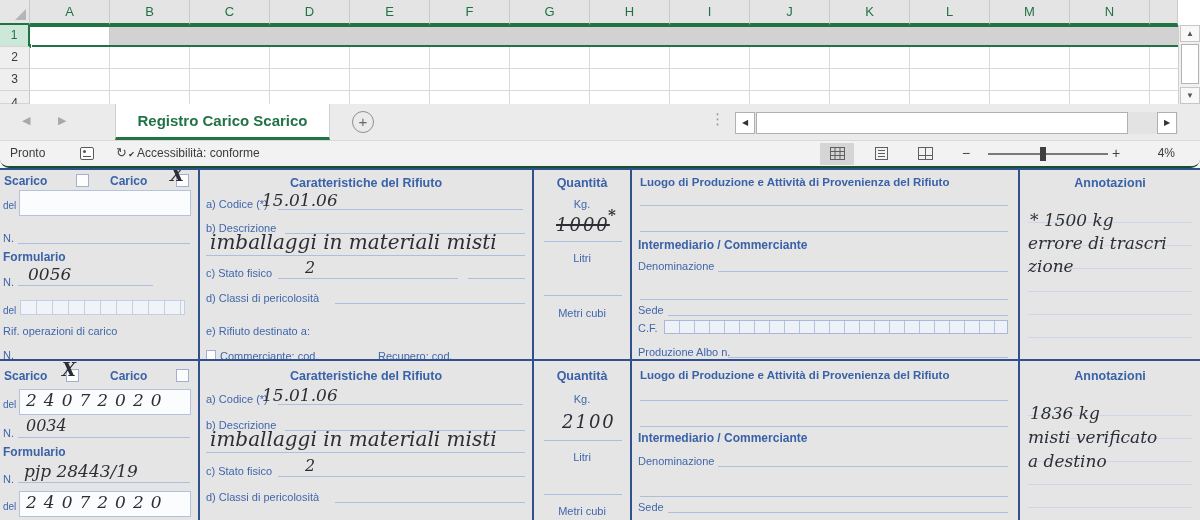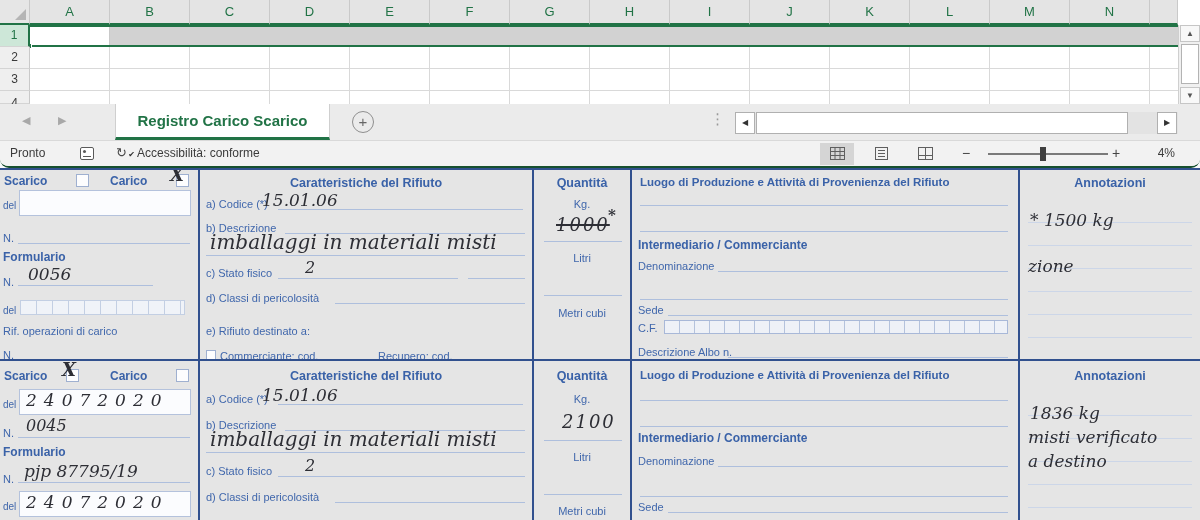--- a/index.html
+++ b/index.html
@@ -273,48 +273,49 @@
     <div class="line" style="left:640px; top:22px; width:368px; height:14px"></div>
     <div class="line" style="left:640px; top:48px; width:368px; height:14px"></div>
     <span class="lbl bold" style="left:638px; top:68px">Intermediario / Commerciante</span>
     <span class="lbl" style="left:638px; top:90px">Denominazione</span>
     <div class="line" style="left:718px; top:88px; width:290px; height:14px"></div>
     <div class="line" style="left:640px; top:116px; width:368px; height:14px"></div>
     <span class="lbl" style="left:638px; top:134px">Sede</span>
     <div class="line" style="left:668px; top:132px; width:340px; height:14px"></div>
     <span class="lbl" style="left:638px; top:152px">C.F.</span>
     <div class="cfbox" style="left:664px; top:150px; width:344px"></div>
-    <span class="lbl" style="left:638px; top:176px">Descrizione Albo n.</span>
+    <span class="lbl" style="left:638px; top:176px">Produzione Albo n.</span>
     <div class="line" style="left:728px; top:174px; width:280px; height:14px"></div>
 
     <div class="hdr" style="left:1020px; top:6px; width:180px">Annotazioni</div>
     <div class="ruled" style="left:1028px; top:30px; width:164px; height:155px"></div>
     <span class="hw" style="left:1030px; top:40px; font-size:17px">* 1500 kg</span>
+    <span class="hw" style="left:1028px; top:63px; font-size:17px">errore di trascri</span>
     <span class="hw" style="left:1028px; top:86px; font-size:17px">zione</span>
   </div>
 
   <div class="rec rec2">
 
     <span class="lbl bold" style="left:4px; top:8px">Scarico</span>
     <span class="cb" style="left:66px; top:8px"></span>
     <span class="hw" style="left:62px; top:-2px; font-size:18px; font-weight:bold">X</span>
     <span class="lbl bold" style="left:110px; top:8px">Carico</span>
     <span class="cb" style="left:176px; top:8px"></span>
 
     <span class="lbl sm" style="left:3px; top:38px">del</span>
     <div class="datebox" style="left:19px; top:28px; width:172px; height:26px"></div>
     <span class="hw" style="left:26px; top:29px; font-size:17px; letter-spacing:7px">24072020</span>
 
     <span class="lbl" style="left:3px; top:66px">N.</span>
-    <span class="hw" style="left:26px; top:55px; font-size:16px">0045</span>
+    <span class="hw" style="left:26px; top:55px; font-size:16px">0034</span>
     <div class="line" style="left:18px; top:63px; width:172px; height:14px"></div>
     <span class="lbl bold" style="left:3px; top:84px">Formulario</span>
 
     <span class="lbl" style="left:3px; top:112px">N.</span>
-    <span class="hw" style="left:24px; top:100px; font-size:17px">pjp 87795/19</span>
+    <span class="hw" style="left:24px; top:100px; font-size:17px">pjp 28443/19</span>
     <div class="line" style="left:18px; top:108px; width:172px; height:14px"></div>
 
     <span class="lbl sm" style="left:3px; top:140px">del</span>
     <div class="datebox" style="left:19px; top:130px; width:172px; height:26px"></div>
     <span class="hw" style="left:26px; top:131px; font-size:17px; letter-spacing:7px">24072020</span>
 
     <div class="hdr" style="left:200px; top:8px; width:332px">Caratteristiche del Rifiuto</div>
     <span class="lbl" style="left:206px; top:32px">a) Codice (*)</span>
     <span class="hw" style="left:262px; top:24px; font-size:17px">15.01.06</span>
     <div class="line" style="left:278px; top:30px; width:245px; height:14px"></div>

